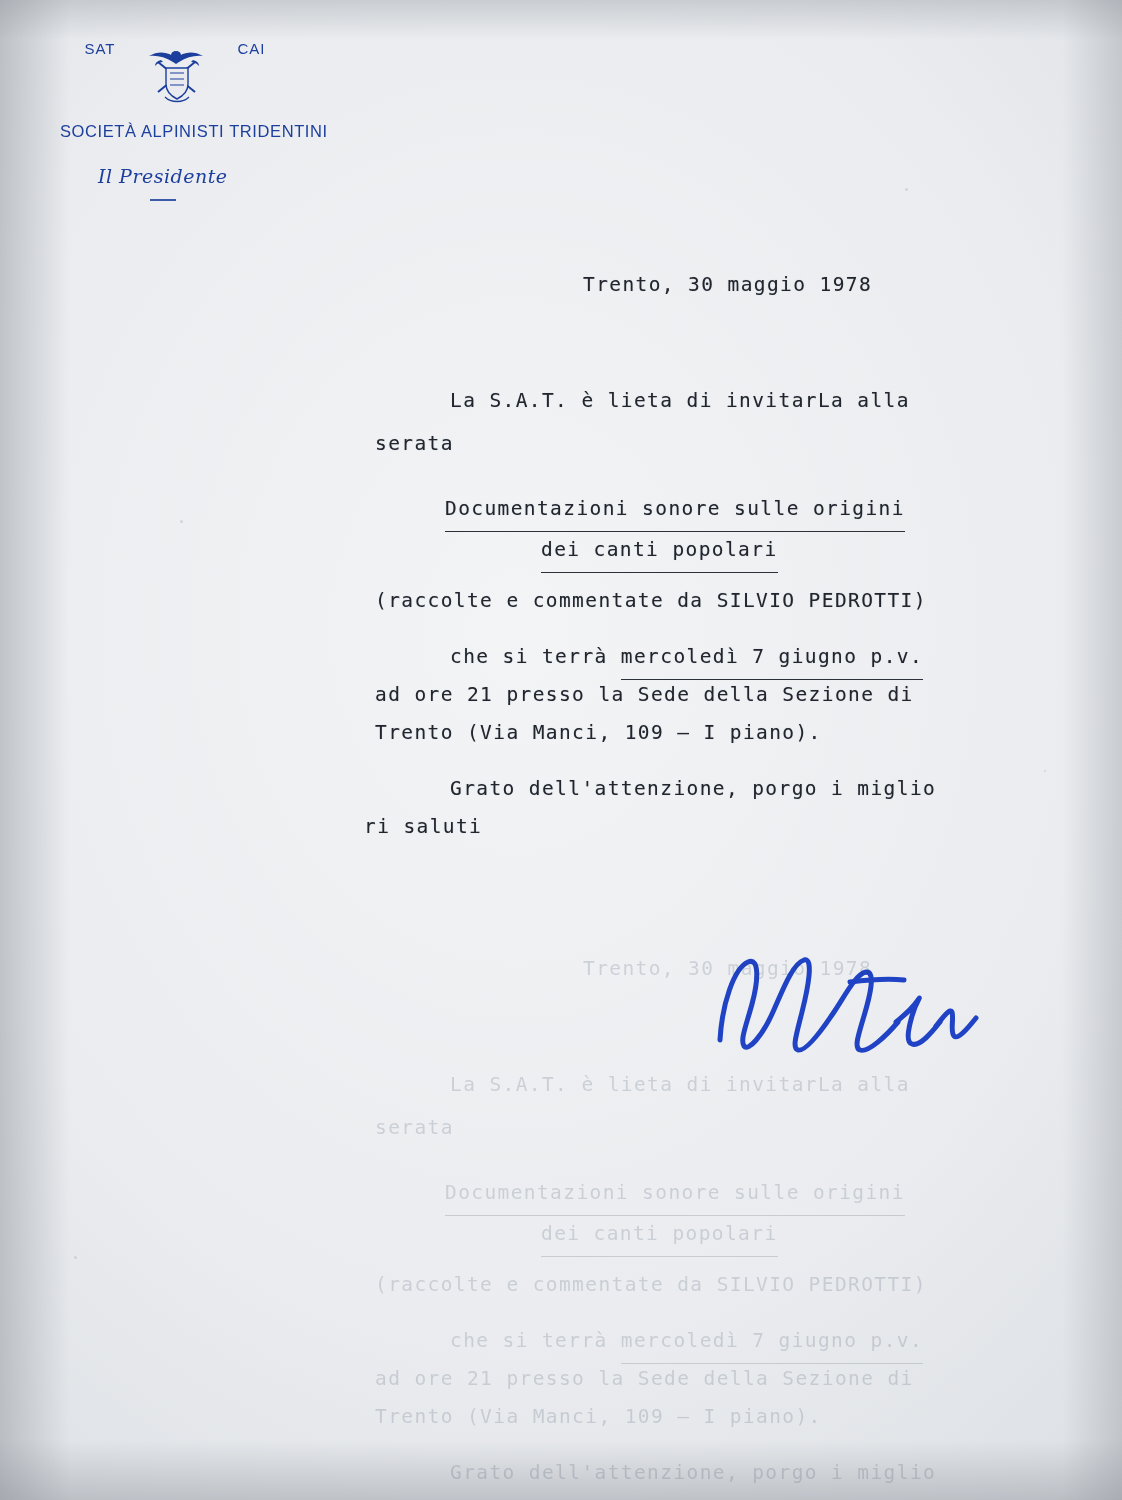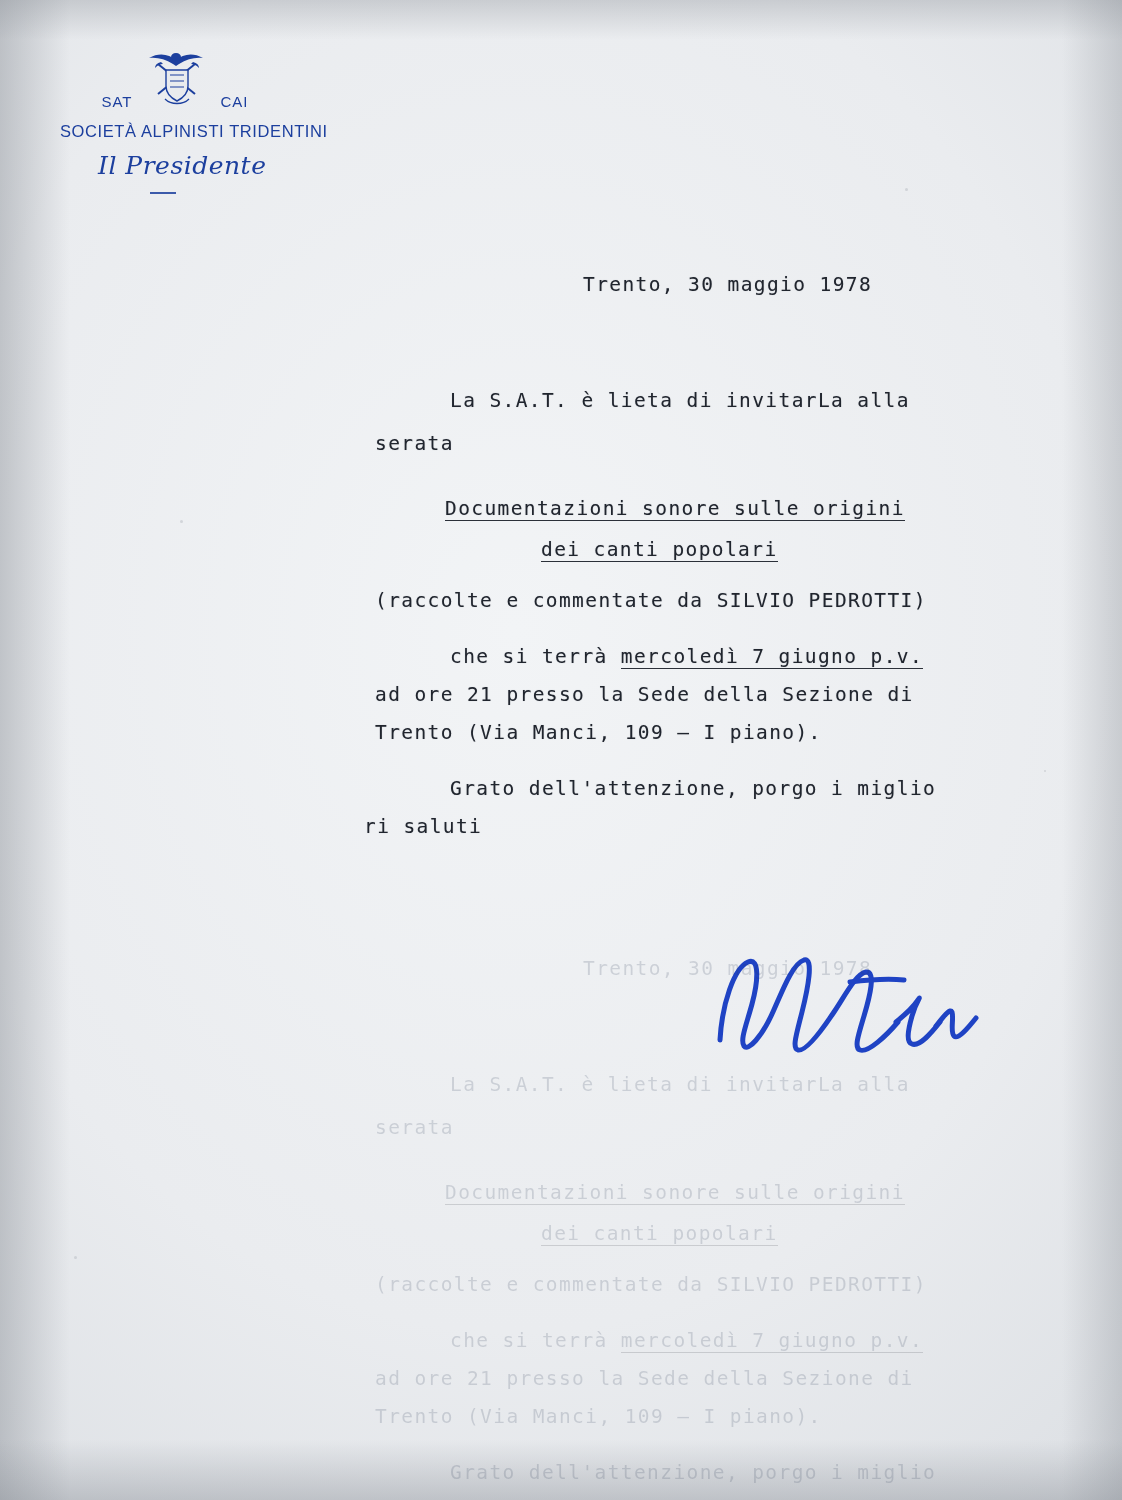--- a/index.html
+++ b/index.html
@@ -49,46 +49,46 @@
     left: 60px;
     top: 40px;
     width: 260px;
     color: #1c3f9e;
   }
   .emblem-row {
     position: relative;
     height: 70px;
     width: 230px;
     display: flex;
-    align-items: flex-end;
+    align-items: flex-start;
     justify-content: center;
-    gap: 10px;
+    gap: 27px;
   }
   .emblem-side {
     font-family: "Liberation Sans", sans-serif;
     font-size: 15px;
     letter-spacing: 1px;
     color: #1c3f9e;
     font-weight: 500;
   }
   .emblem-svg { display: block; }
   .society-name {
     font-family: "Liberation Sans", sans-serif;
     font-size: 16.5px;
     letter-spacing: 0.6px;
     color: #1c3f9e;
     margin-top: 12px;
     white-space: nowrap;
   }
   .president-script {
     font-family: "DejaVu Serif", serif;
     font-style: italic;
-    font-size: 25px;
-    color: #1c3f9e;
-    margin-top: 10px;
+    font-size: 19px;
+    color: #1c3f9e;
+    margin-top: 24px;
     margin-left: 38px;
     letter-spacing: 0.5px;
   }
   .rule-short {
     width: 26px;
     height: 1.5px;
     background: #1c3f9e;
     margin-top: 12px;
     margin-left: 90px;
     opacity: .85;
@@ -108,21 +108,21 @@
 
   #p1-l1 { left: 450px; top: 389px; }
   #p1-l2 { left: 375px; top: 432px; }
 
   #title-l1 { left: 445px; top: 497px; }
   #title-l2 { left: 541px; top: 538px; }
   #title-sub { left: 375px; top: 589px; }
 
   .underline-typed {
     border-bottom: 1.5px solid #2b3039;
-    padding-bottom: 0;
+    padding-bottom: 11px;
   }
 
   #p2-l1 { left: 450px; top: 645px; }
   #p2-l2 { left: 375px; top: 683px; }
   #p2-l3 { left: 375px; top: 721px; }
 
   #p3-l1 { left: 450px; top: 777px; }
   #p3-l2 { left: 364px; top: 815px; }
 
   

